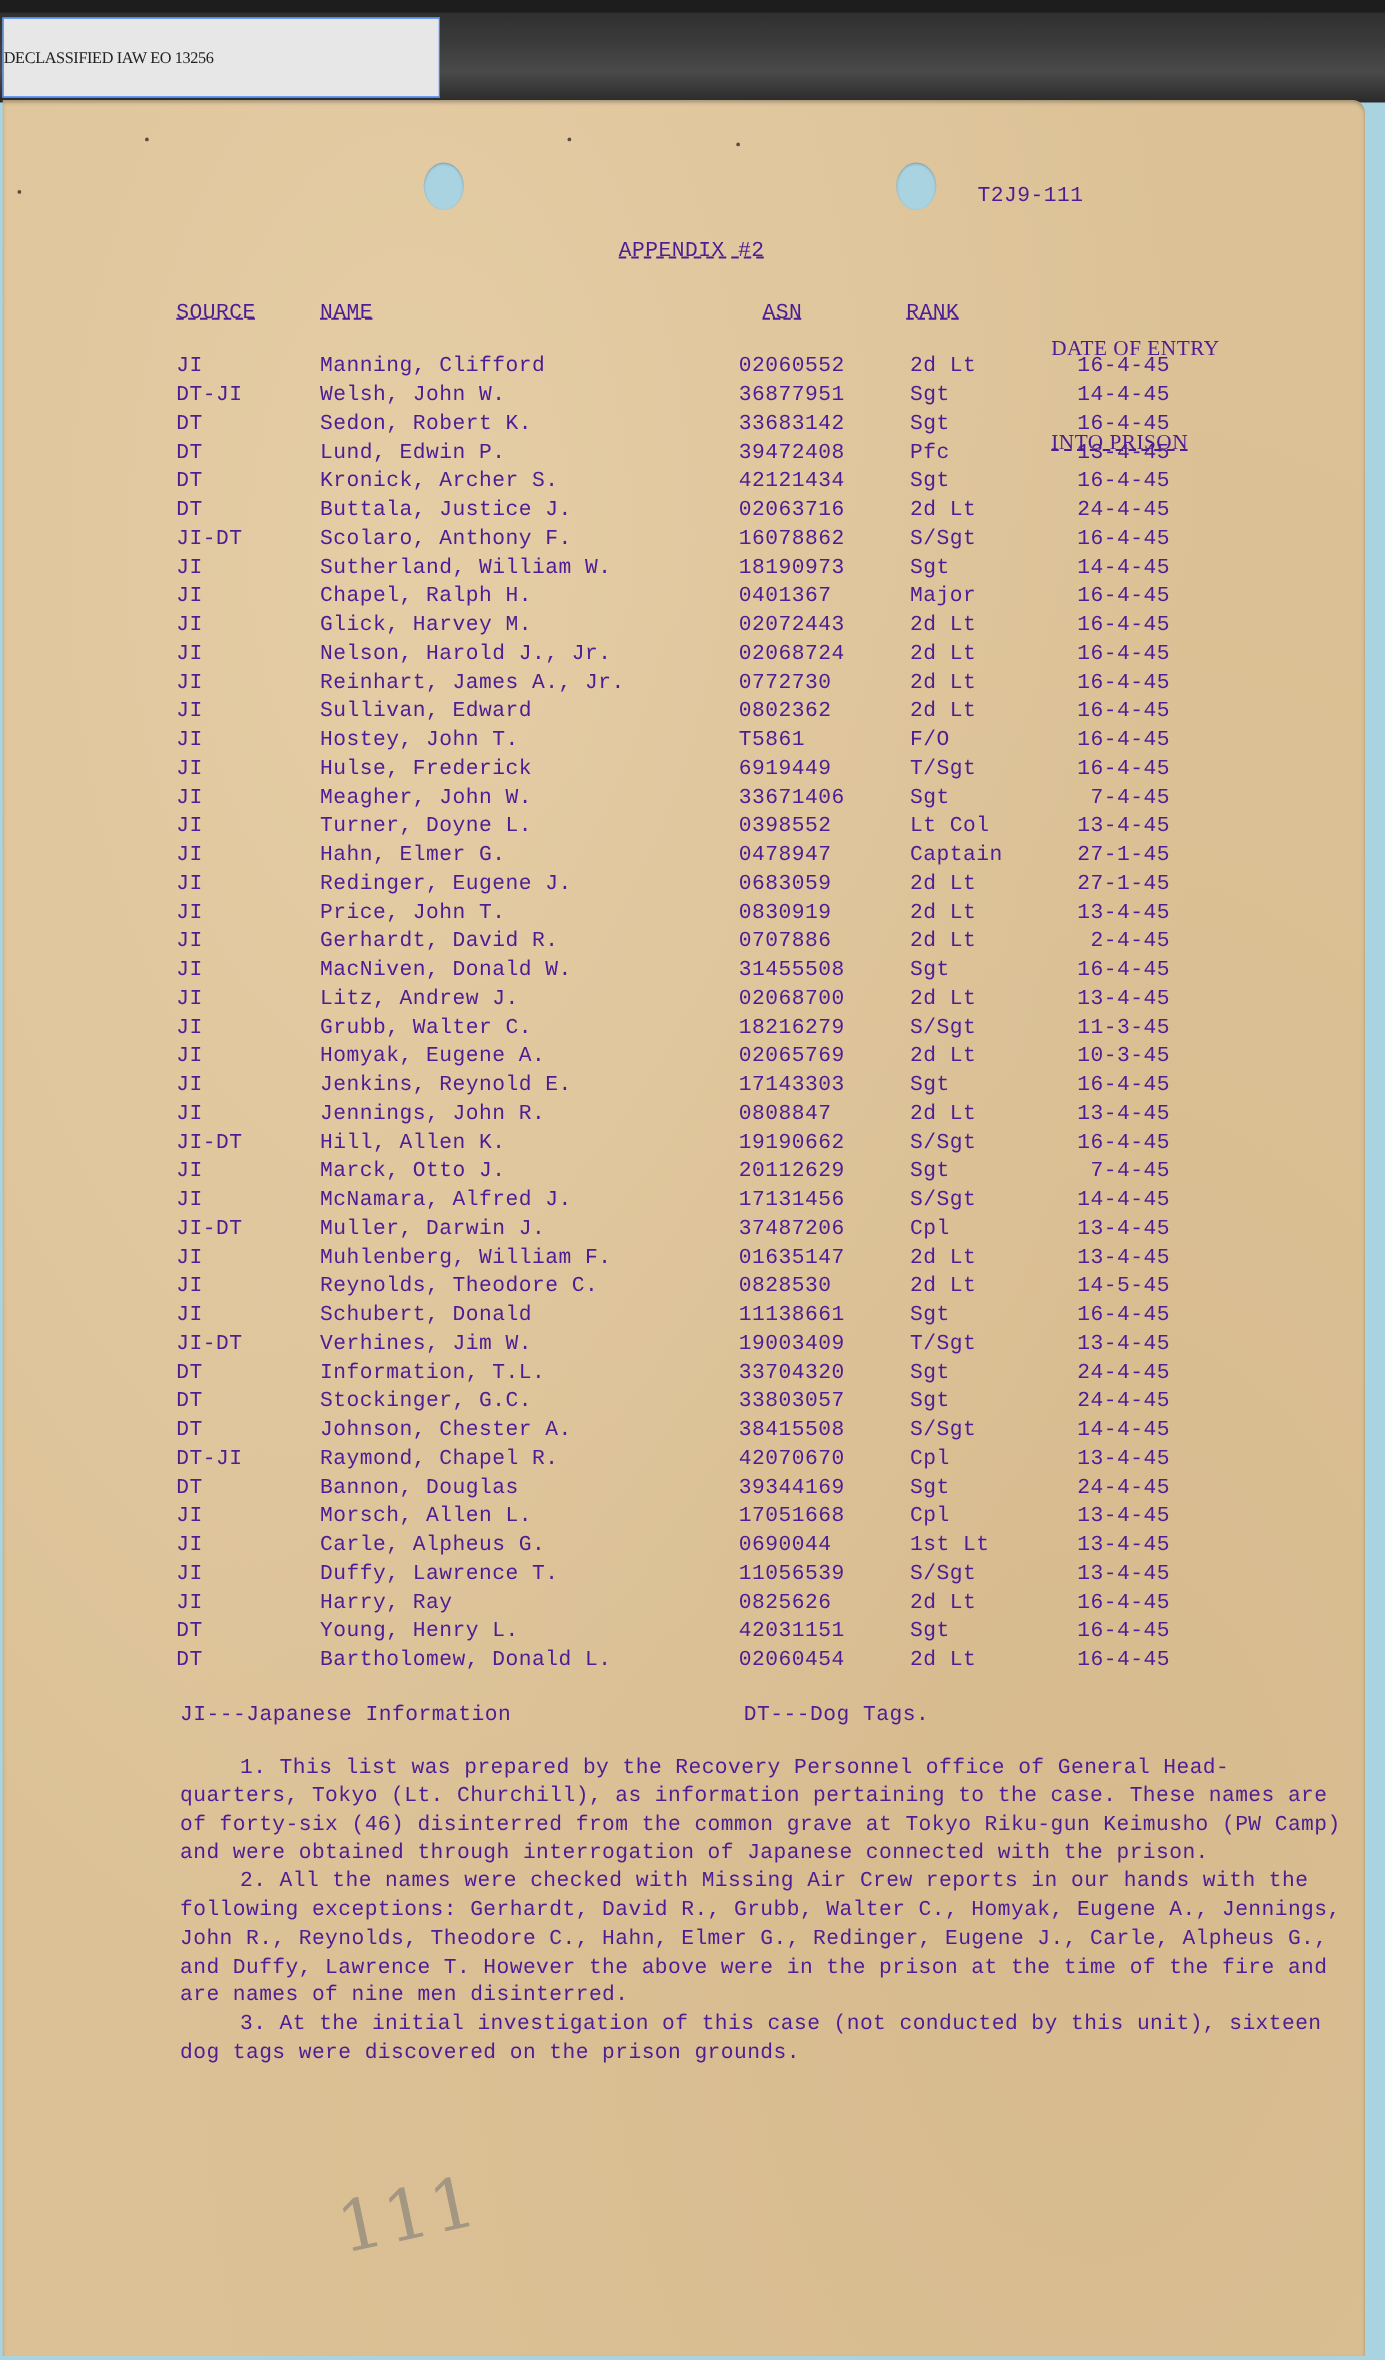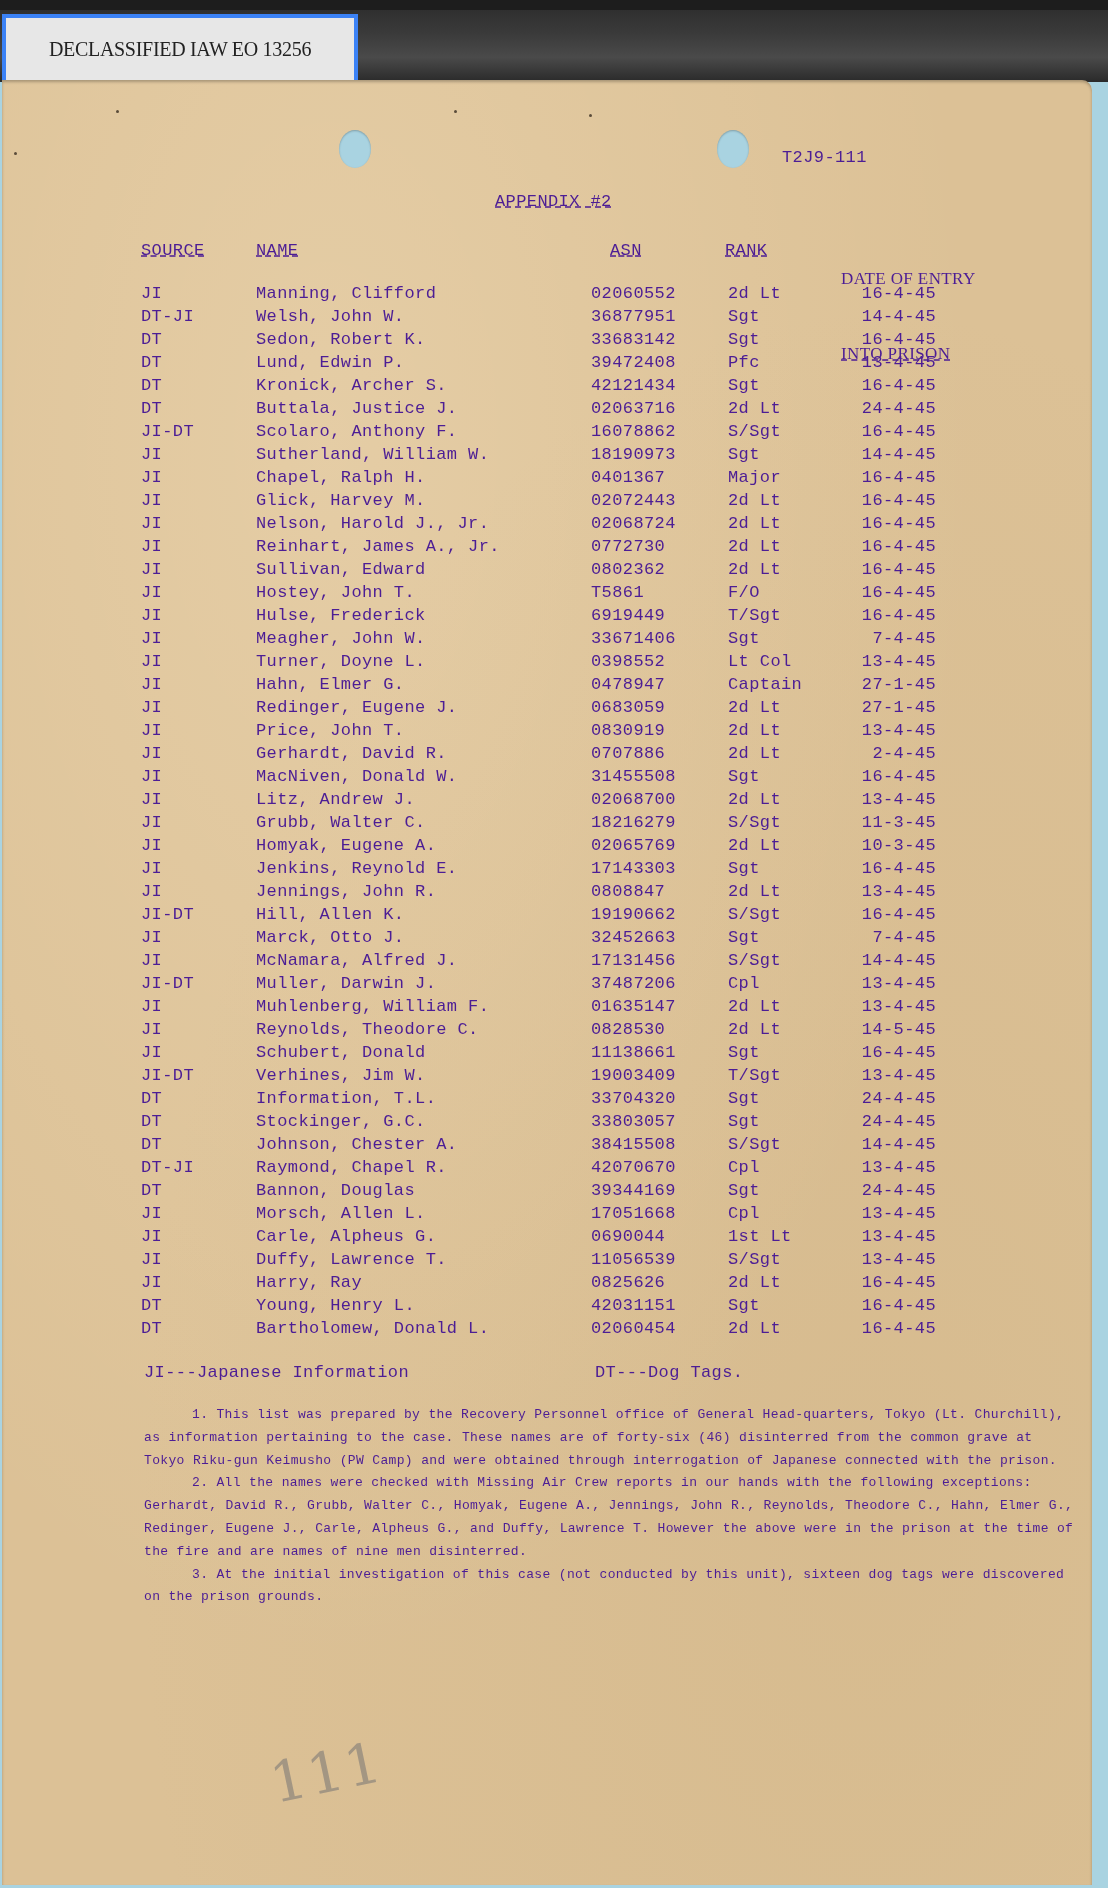--- a/index.html
+++ b/index.html
@@ -11,23 +11,23 @@
     .binder {
       position: absolute; left: 0; top: 0; width: 1108px; height: 82px;
       background: linear-gradient(180deg, #2b2b2b 0%, #3a3a3a 40%, #4a4a4a 70%, #2a2a2a 100%);
     }
     .binder-strip {
       position: absolute; left: 0; top: 0; width: 1108px; height: 10px;
       background: #1d1d1d;
     }
     .declass-label {
       position: absolute; left: 2px; top: 14px; width: 348px; height: 62px;
-      background: #e7e7e7; border: 4px solid #3b82f6;
+      background: #e7e7e7; border: 1px solid #3b82f6;
       font-family: "Liberation Serif", "DejaVu Serif", serif;
-      font-size: 20px; color: #222; line-height: 62px; text-align: center;
+      font-size: 13px; color: #222; line-height: 62px; 
       letter-spacing: -0.3px;
     }
     .paper {
       position: absolute; left: 2px; top: 80px; width: 1090px; height: 1805px;
       background: #dcc196;
       background-image:
         radial-gradient(ellipse at 30% 20%, rgba(255,240,210,0.25), transparent 60%),
         radial-gradient(ellipse at 80% 80%, rgba(190,160,110,0.18), transparent 60%);
       border-top-right-radius: 10px;
       box-shadow: inset 0 2px 3px rgba(0,0,0,0.25);
@@ -58,21 +58,21 @@
     .c-asn { left: 450px; }
     .c-rank { left: 587px; }
     .c-date { left: 700px; width: 95px; text-align: right; }
 
     .legend { position: absolute; top: 1363px; }
     .legend-ji { left: 144px; }
     .legend-dt { left: 595px; }
 
     .notes {
       position: absolute; left: 144px; top: 1404px; width: 930px;
-      line-height: 22.8px; white-space: normal; font-size: 13px; letter-spacing: 0.35px;
+      line-height: 22.8px; white-space: normal; font-size: 17px; letter-spacing: 0.35px;
     }
     .notes p { margin: 0; }
     .notes .indent { text-indent: 48px; }
 
     .handwritten {
       position: absolute; left: 270px; top: 1740px;
       font-family: "DejaVu Serif", serif; font-size: 56px; color: #9a8f80;
       transform: rotate(-12deg); opacity: 0.85; letter-spacing: 2px;
     }
     .speck { position: absolute; width: 3px; height: 3px; background: #5a4c3a; border-radius: 50%; }
@@ -128,21 +128,21 @@
     <div class="row type"><span class="c-source">JI</span><span class="c-name">Redinger, Eugene J.</span><span class="c-asn">0683059</span><span class="c-rank">2d Lt</span><span class="c-date">27-1-45</span></div>
     <div class="row type"><span class="c-source">JI</span><span class="c-name">Price, John T.</span><span class="c-asn">0830919</span><span class="c-rank">2d Lt</span><span class="c-date">13-4-45</span></div>
     <div class="row type"><span class="c-source">JI</span><span class="c-name">Gerhardt, David R.</span><span class="c-asn">0707886</span><span class="c-rank">2d Lt</span><span class="c-date">2-4-45</span></div>
     <div class="row type"><span class="c-source">JI</span><span class="c-name">MacNiven, Donald W.</span><span class="c-asn">31455508</span><span class="c-rank">Sgt</span><span class="c-date">16-4-45</span></div>
     <div class="row type"><span class="c-source">JI</span><span class="c-name">Litz, Andrew J.</span><span class="c-asn">02068700</span><span class="c-rank">2d Lt</span><span class="c-date">13-4-45</span></div>
     <div class="row type"><span class="c-source">JI</span><span class="c-name">Grubb, Walter C.</span><span class="c-asn">18216279</span><span class="c-rank">S/Sgt</span><span class="c-date">11-3-45</span></div>
     <div class="row type"><span class="c-source">JI</span><span class="c-name">Homyak, Eugene A.</span><span class="c-asn">02065769</span><span class="c-rank">2d Lt</span><span class="c-date">10-3-45</span></div>
     <div class="row type"><span class="c-source">JI</span><span class="c-name">Jenkins, Reynold E.</span><span class="c-asn">17143303</span><span class="c-rank">Sgt</span><span class="c-date">16-4-45</span></div>
     <div class="row type"><span class="c-source">JI</span><span class="c-name">Jennings, John R.</span><span class="c-asn">0808847</span><span class="c-rank">2d Lt</span><span class="c-date">13-4-45</span></div>
     <div class="row type"><span class="c-source">JI-DT</span><span class="c-name">Hill, Allen K.</span><span class="c-asn">19190662</span><span class="c-rank">S/Sgt</span><span class="c-date">16-4-45</span></div>
-    <div class="row type"><span class="c-source">JI</span><span class="c-name">Marck, Otto J.</span><span class="c-asn">32452663</span><span class="c-rank">Sgt</span><span class="c-date">7-4-45</span></div>
+    <div class="row type"><span class="c-source">JI</span><span class="c-name">Marck, Otto J.</span><span class="c-asn">20112629</span><span class="c-rank">Sgt</span><span class="c-date">7-4-45</span></div>
     <div class="row type"><span class="c-source">JI</span><span class="c-name">McNamara, Alfred J.</span><span class="c-asn">17131456</span><span class="c-rank">S/Sgt</span><span class="c-date">14-4-45</span></div>
     <div class="row type"><span class="c-source">JI-DT</span><span class="c-name">Muller, Darwin J.</span><span class="c-asn">37487206</span><span class="c-rank">Cpl</span><span class="c-date">13-4-45</span></div>
     <div class="row type"><span class="c-source">JI</span><span class="c-name">Muhlenberg, William F.</span><span class="c-asn">01635147</span><span class="c-rank">2d Lt</span><span class="c-date">13-4-45</span></div>
     <div class="row type"><span class="c-source">JI</span><span class="c-name">Reynolds, Theodore C.</span><span class="c-asn">0828530</span><span class="c-rank">2d Lt</span><span class="c-date">14-5-45</span></div>
     <div class="row type"><span class="c-source">JI</span><span class="c-name">Schubert, Donald</span><span class="c-asn">11138661</span><span class="c-rank">Sgt</span><span class="c-date">16-4-45</span></div>
     <div class="row type"><span class="c-source">JI-DT</span><span class="c-name">Verhines, Jim W.</span><span class="c-asn">19003409</span><span class="c-rank">T/Sgt</span><span class="c-date">13-4-45</span></div>
     <div class="row type"><span class="c-source">DT</span><span class="c-name">Information, T.L.</span><span class="c-asn">33704320</span><span class="c-rank">Sgt</span><span class="c-date">24-4-45</span></div>
     <div class="row type"><span class="c-source">DT</span><span class="c-name">Stockinger, G.C.</span><span class="c-asn">33803057</span><span class="c-rank">Sgt</span><span class="c-date">24-4-45</span></div>
     <div class="row type"><span class="c-source">DT</span><span class="c-name">Johnson, Chester A.</span><span class="c-asn">38415508</span><span class="c-rank">S/Sgt</span><span class="c-date">14-4-45</span></div>
     <div class="row type"><span class="c-source">DT-JI</span><span class="c-name">Raymond, Chapel R.</span><span class="c-asn">42070670</span><span class="c-rank">Cpl</span><span class="c-date">13-4-45</span></div>

